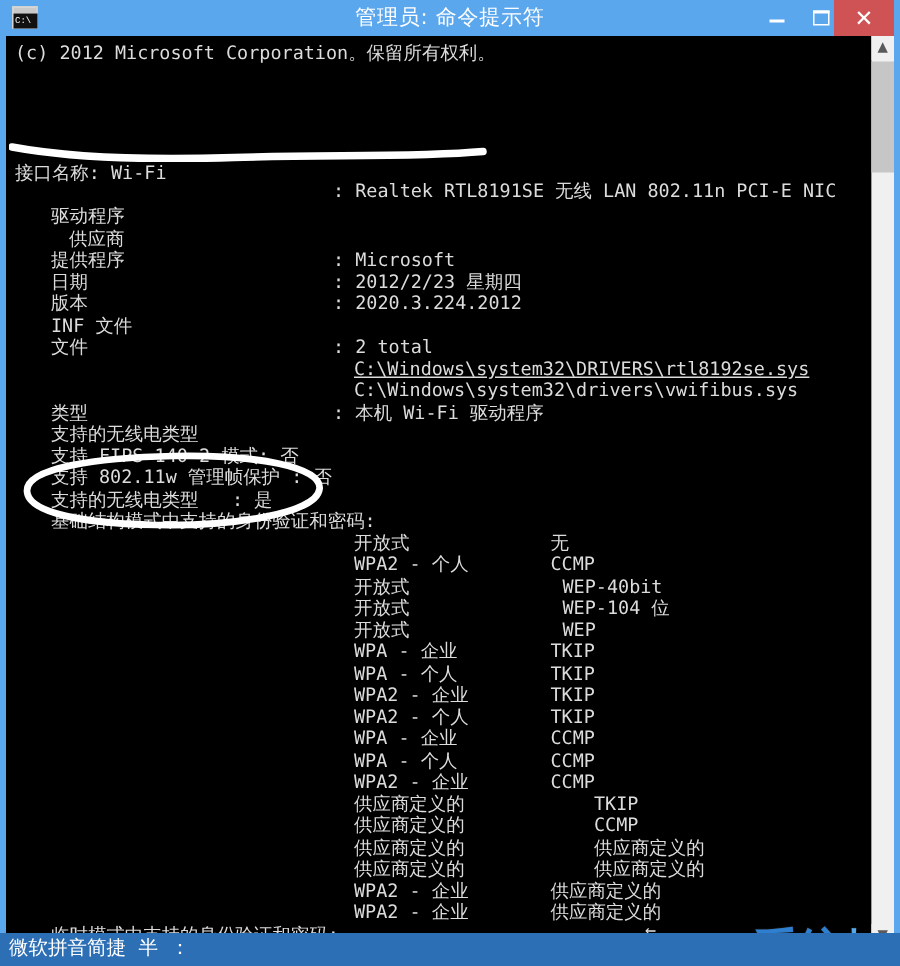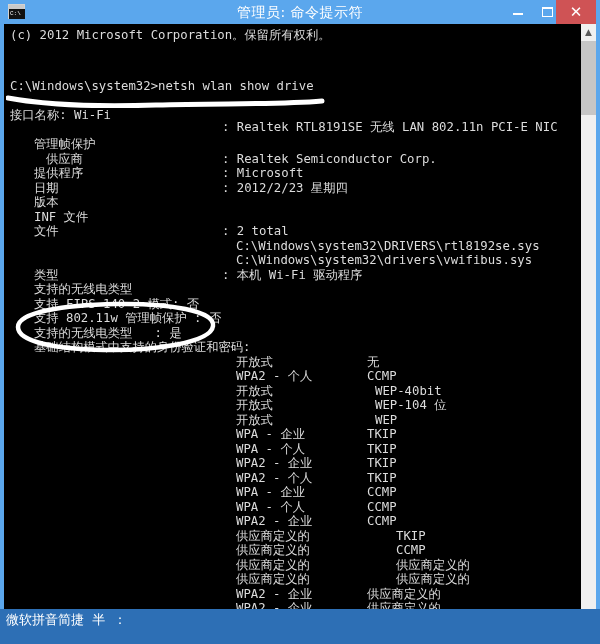--- a/index.html
+++ b/index.html
@@ -94,21 +94,21 @@
   #sb-thumb{
     position:absolute;left:0;top:17px;width:15px;height:74px;background:#c6c6c6;
   }
   #sb-down{
     position:absolute;left:0;bottom:0;width:15px;height:16px;background:#f0f0f0;
     color:#5a5a5a;font-size:9px;line-height:16px;text-align:center;
     font-family:"DejaVu Sans","Liberation Sans",sans-serif;
   }
   
   #ime{
-    position:absolute;left:0;bottom:0;width:600px;height:35px;
+    position:absolute;left:0;bottom:0;width:600px;height:22px;
     background:#2d6fb5;
     color:#ffffff;
     font-family:"DejaVu Sans","Liberation Sans",sans-serif;
     font-size:13px;line-height:22px;
   }
   #ime-text{position:absolute;left:6px;top:0;white-space:pre;}
   
   #anno-underline{
     position:absolute;left:2px;top:70px;width:320px;height:14px;
     pointer-events:none;
@@ -150,35 +150,34 @@
       <i></i>
     </div>
     <div class="winbtn" id="btn-close">
       <span>✕</span>
     </div>
   </div>
 
   <div id="console">
     <div id="console-text">
         <div class="ln" style="left: 6px; top: 4px;">(c) 2012 Microsoft Corporation。保留所有权利。</div>
-        <div class="ln" style="left: 6px; top: 55px;">C:\Windows\system32&gt;netsh wlan show drive</div>
         <div class="ln" style="left: 6px; top: 84px;">接口名称: Wi-Fi</div>
-        <div class="ln" style="left: 30px; top: 113px;">管理帧保护</div>
+        <div class="ln" style="left: 30px; top: 113px;">驱动程序</div>
         <div class="ln" style="left: 42px; top: 128px;">供应商</div>
         <div class="ln" style="left: 30px; top: 142px;">提供程序</div>
         <div class="ln" style="left: 30px; top: 157px;">日期</div>
         <div class="ln" style="left: 30px; top: 171px;">版本</div>
         <div class="ln" style="left: 30px; top: 186px;">INF 文件</div>
         <div class="ln" style="left: 30px; top: 200px;">文件</div>
         <div class="ln" style="left: 218px; top: 96px;">: Realtek RTL8191SE 无线 LAN 802.11n PCI-E NIC</div>
-        <div class="ln" style="left: 218px; top: 128px;">: Realtek Semiconductor Corp.</div>
         <div class="ln" style="left: 218px; top: 142px;">: Microsoft</div>
         <div class="ln" style="left: 218px; top: 157px;">: 2012/2/23 星期四</div>
+        <div class="ln" style="left: 218px; top: 171px;">: 2020.3.224.2012</div>
         <div class="ln" style="left: 218px; top: 200px;">: 2 total</div>
-        <div class="ln" style="left: 232px; top: 215px;">C:\Windows\system32\DRIVERS\rtl8192se.sys</div>
+        <div class="ln" style="left: 232px; top: 215px; text-decoration: underline;">C:\Windows\system32\DRIVERS\rtl8192se.sys</div>
         <div class="ln" style="left: 232px; top: 229px;">C:\Windows\system32\drivers\vwifibus.sys</div>
         <div class="ln" style="left: 30px; top: 244px;">类型</div>
         <div class="ln" style="left: 30px; top: 258px;">支持的无线电类型</div>
         <div class="ln" style="left: 218px; top: 244px;">: 本机 Wi-Fi 驱动程序</div>
         <div class="ln" style="left: 30px; top: 273px;">支持 FIPS 140-2 模式: 否</div>
         <div class="ln" style="left: 30px; top: 287px;">支持 802.11w 管理帧保护 : 否</div>
         <div class="ln" style="left: 30px; top: 302px;">支持的无线电类型   : 是</div>
         <div class="ln" style="left: 30px; top: 316px;">基础结构模式中支持的身份验证和密码:</div>
         <div class="ln" style="left: 232px; top: 331px;">开放式</div>
         <div class="ln" style="left: 232px; top: 345px;">WPA2 - 个人</div>

